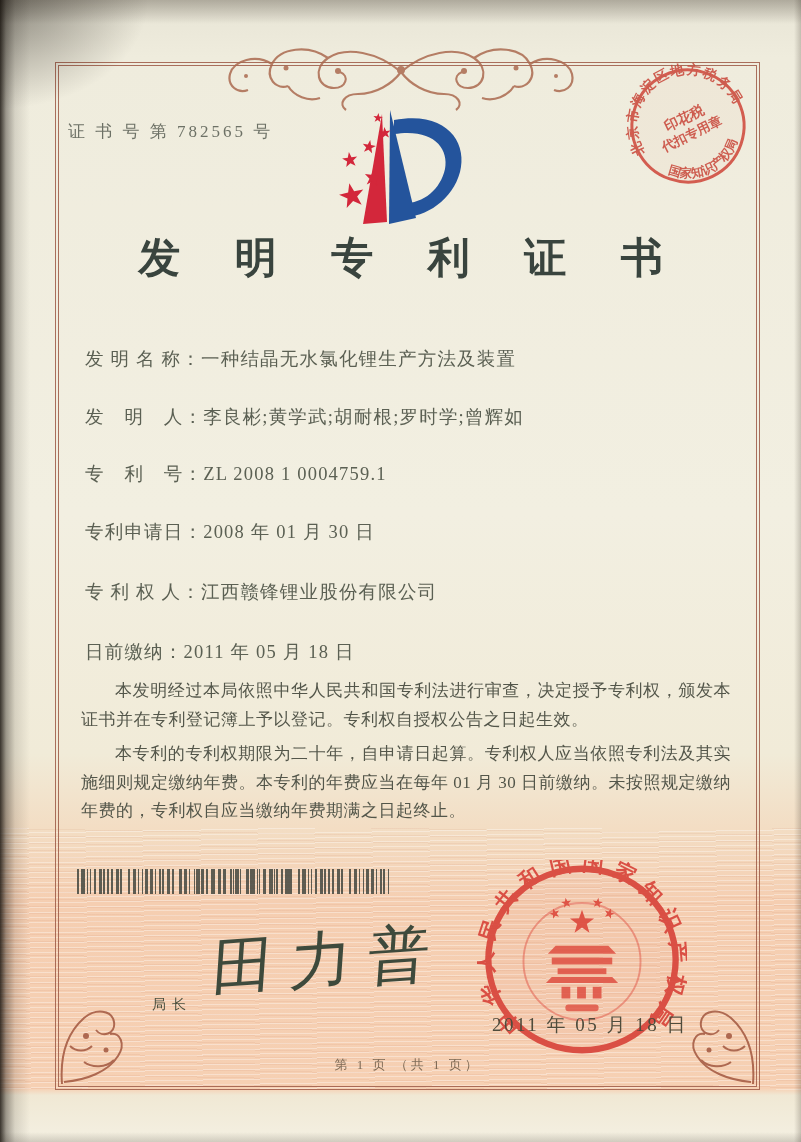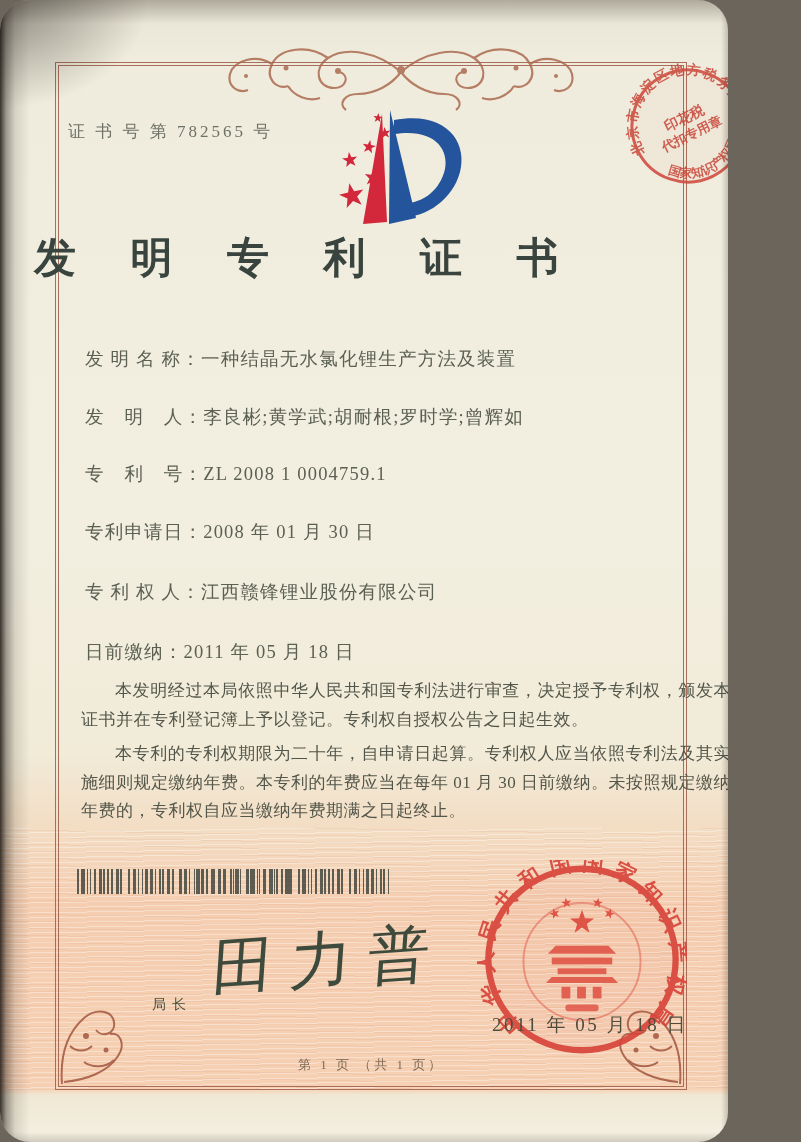--- a/index.html
+++ b/index.html
@@ -1,22 +1,21 @@
 <!DOCTYPE html>
 <html><head>
 <meta charset="utf-8">
 <style>
   html,body{margin:0;padding:0;background:#6b655c;}
   .page{
-    position:relative;width:728px;height:1142px;overflow:hidden;
+    position:relative;width:801px;height:1142px;overflow:hidden;
     font-family:"Liberation Serif","DejaVu Serif",serif;
     background:linear-gradient(180deg,
       #e7e4d5 0%, #efecdd 5%, #f2efe1 45%, #f1ebd8 66%,
       #f3dcc2 73%, #f5ceb1 79%, #f6d0b3 95.3%, #f0e8d4 95.9%, #f4f0e2 100%);
-    border-radius:30px;
   }
   .guilloche{
     position:absolute;left:0;right:0;top:828px;height:262px;pointer-events:none;
     background:
       repeating-linear-gradient(179deg, rgba(255,255,255,.35) 0 1px, rgba(0,0,0,0) 1px 5px),
       repeating-linear-gradient(181deg, rgba(196,120,90,.10) 0 1px, rgba(0,0,0,0) 1px 7px);
   }
   .frame{
     position:absolute;left:55px;top:62px;right:41px;bottom:52px;
     border:4px double #a2614d;opacity:.9;
@@ -27,21 +26,21 @@
   .shade.top{left:0;top:0;right:0;height:24px;
     background:linear-gradient(180deg, rgba(45,36,26,.30), rgba(0,0,0,0));}
   .shade.corner{left:0;top:0;width:150px;height:110px;
     background:radial-gradient(ellipse at 0 0, rgba(20,15,10,.45), rgba(0,0,0,0) 70%);}
   .shade.right{right:0;top:0;bottom:0;width:7px;
     background:linear-gradient(270deg, rgba(45,36,26,.22), rgba(0,0,0,0));}
   .shade.bottom{left:0;bottom:0;right:0;height:10px;
     background:linear-gradient(0deg, rgba(45,36,26,.18), rgba(0,0,0,0));}
 
   .cert-no{position:absolute;left:68px;top:120px;font-size:17px;letter-spacing:3px;color:#6d7166;}
-  .title{position:absolute;left:0;right:12px;top:230px;
+  .title{position:absolute;left:0;right:12px;top:230px;text-align:center;
     font-size:42px;font-weight:bold;letter-spacing:22px;text-indent:22px;color:#39443e;padding-left:12px;}
 
   .field{position:absolute;left:85px;font-size:18.5px;color:#5b6053;letter-spacing:1.2px;white-space:nowrap;}
   .field .lbl{}
   .body-text{position:absolute;left:75px;top:671px;width:662px;
     font-size:17px;line-height:28.5px;color:#53564a;text-align:justify;}
   .body-text p{margin:6px;text-indent:2em;letter-spacing:.5px;}
 
   .barcode{position:absolute;left:77px;top:869px;width:312px;height:25px;opacity:.82;
     background-image:

